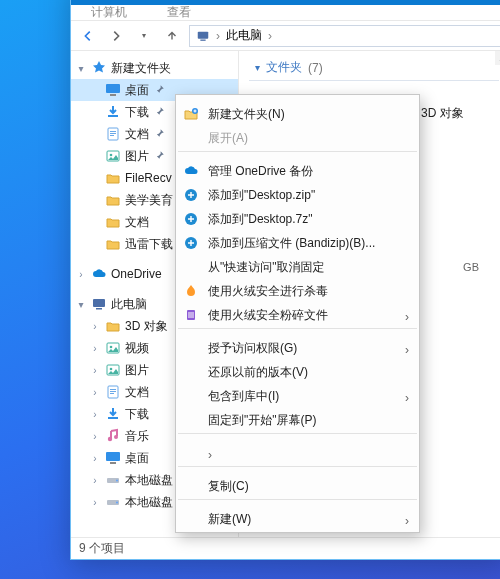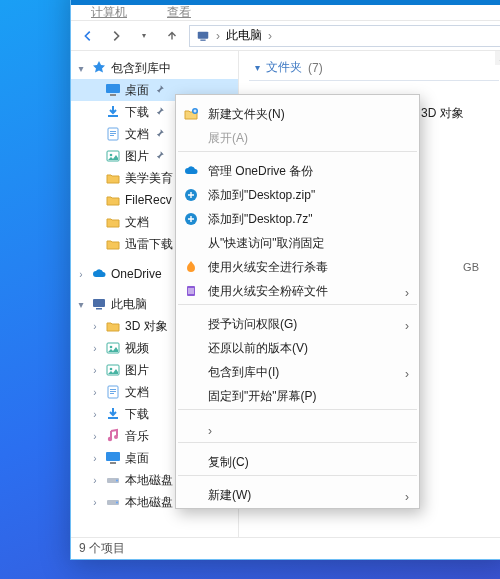--- a/index.html
+++ b/index.html
@@ -22,21 +22,21 @@
     display: flex; flex-direction: column;
   }
   .titlebar {
     height: 24px; background: #0b7ad1; color: #fff;
     display: flex; align-items: center; padding: 0 8px; font-size: 12px;
   }
   .tab-active {
     background: #0b7ad1; color: #fff; padding: 2px 10px; height: 100%;
     display: inline-flex; align-items: center;
   }
-  .tab-ghost { color: #888; padding: 0 12px; text-decoration: underline; }
+  .tab-ghost { color: #888; padding: 0 12px; }
   .ribbon-strip {
     height: 16px; border-bottom: 1px solid #e8e8e8;
     display: flex; align-items: center; gap: 16px; padding: 0 8px; color: #666;
   }
   .addrbar {
     height: 30px; border-bottom: 1px solid #e8e8e8;
     display: flex; align-items: center; gap: 6px; padding: 0 6px;
   }
   .nav-btn { width: 22px; height: 22px; color: #666; display: inline-flex; align-items: center; justify-content: center; }
   .nav-btn.enabled { color: #2b7de9; }
@@ -162,21 +162,21 @@
 
     <div class="nav-pane">
       <div class="nav-scroll" id="nav-scroll">
           <div class="tree-row section l1">
             <span class="chev">▾</span>
             <span class="ico">
               <svg width="16" height="16" viewBox="0 0 16 16">
                 <path d="M8 1l2 4 4 .6-3 3 1 4-4-2-4 2 1-4-3-3 4-.6z" class="i-star"></path>
               </svg>
             </span>
-            <span class="lbl">包含到库中</span>
+            <span class="lbl">新建文件夹</span>
           </div>
           <div class="tree-row l2 selected">
             <span class="spacer"></span>
             <span class="ico">
               <svg width="16" height="16" viewBox="0 0 16 16">
                 <rect x="1" y="2" width="14" height="9" rx="1" class="i-desktop"></rect>
                 <rect x="5" y="12" width="6" height="2" fill="#888"></rect>
               </svg>
             </span>
             <span class="lbl">桌面</span>
@@ -226,30 +226,30 @@
                 <path d="M9 2l5 5-3 1-3 3-1 3-2-2-3 3 3-3-2-2 3-1 3-3z" fill="#6b7b92"></path>
               </svg></span>
           </div>
           <div class="tree-row l2">
             <span class="spacer"></span>
             <span class="ico">
               <svg width="16" height="16" viewBox="0 0 16 16">
                 <path d="M2 5h4l1 1h7v7H2z" class="i-folder"></path>
               </svg>
             </span>
+            <span class="lbl">FileRecv</span>
+          </div>
+          <div class="tree-row l2">
+            <span class="spacer"></span>
+            <span class="ico">
+              <svg width="16" height="16" viewBox="0 0 16 16">
+                <path d="M2 5h4l1 1h7v7H2z" class="i-folder"></path>
+              </svg>
+            </span>
             <span class="lbl">美学美育</span>
-          </div>
-          <div class="tree-row l2">
-            <span class="spacer"></span>
-            <span class="ico">
-              <svg width="16" height="16" viewBox="0 0 16 16">
-                <path d="M2 5h4l1 1h7v7H2z" class="i-folder"></path>
-              </svg>
-            </span>
-            <span class="lbl">FileRecv</span>
           </div>
           <div class="tree-row l2">
             <span class="spacer"></span>
             <span class="ico">
               <svg width="16" height="16" viewBox="0 0 16 16">
                 <path d="M2 5h4l1 1h7v7H2z" class="i-folder"></path>
               </svg>
             </span>
             <span class="lbl">文档</span>
           </div>
@@ -444,20 +444,29 @@
     <div class="ctx-row">
       <span class="ctx-ico">
         <svg width="16" height="16" viewBox="0 0 16 16">
           <circle cx="8" cy="8" r="6" fill="#1f8bd1"></circle>
           <path d="M5 8h6M8 5v6" stroke="#fff" stroke-width="1.4"></path>
         </svg>
       </span>
       <span class="ctx-label">添加到"Desktop.7z"</span>
     </div>
     <div class="ctx-row">
+      <span class="ctx-ico">
+        <svg width="16" height="16" viewBox="0 0 16 16">
+          <circle cx="8" cy="8" r="6" fill="#1f8bd1"></circle>
+          <path d="M5 8h6M8 5v6" stroke="#fff" stroke-width="1.4"></path>
+        </svg>
+      </span>
+      <span class="ctx-label">添加到压缩文件 (Bandizip)(B)...</span>
+    </div>
+    <div class="ctx-row">
       <span class="ctx-ico"></span>
       <span class="ctx-label">从"快速访问"取消固定</span>
     </div>
     <div class="ctx-row">
       <span class="ctx-ico">
         <svg width="16" height="16" viewBox="0 0 16 16">
           <path d="M8 2c2 3 4 4 4 7a4 4 0 11-8 0c0-3 2-4 4-7z" fill="#ff9b2a"></path>
         </svg>
       </span>
       <span class="ctx-label">使用火绒安全进行杀毒</span>

